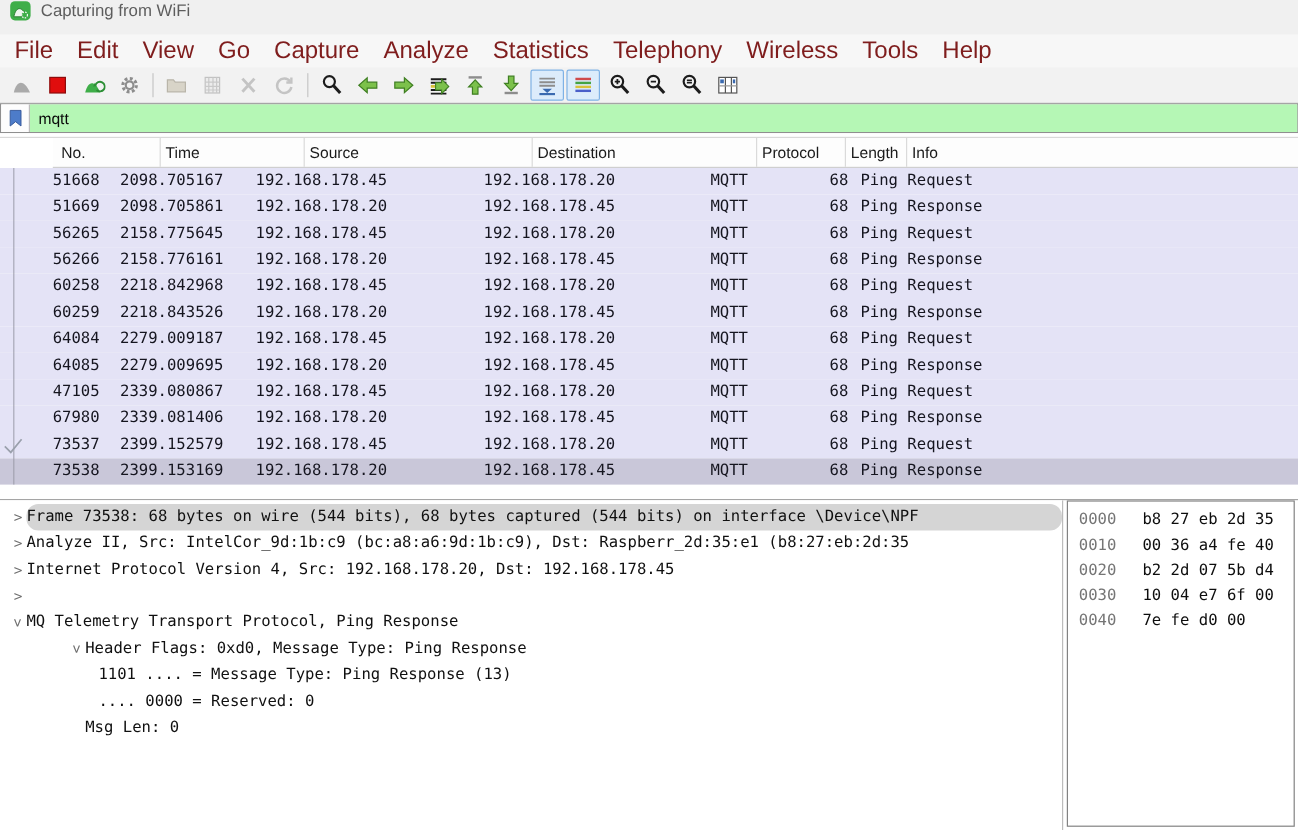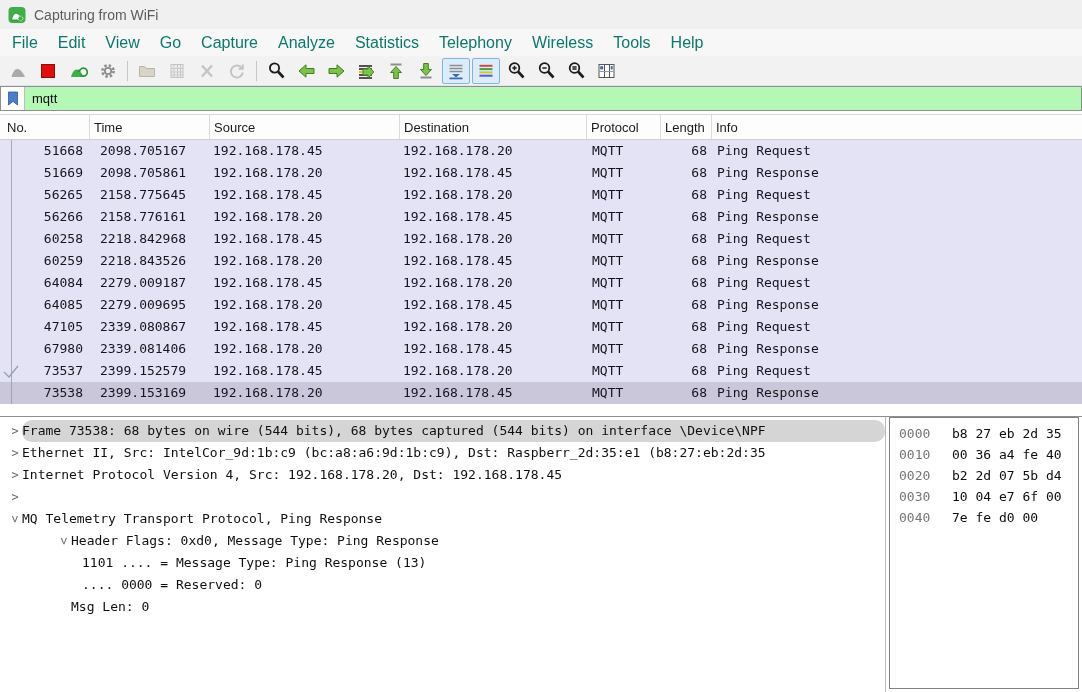--- a/index.html
+++ b/index.html
@@ -1,37 +1,37 @@
 <!DOCTYPE html>
 <html style="--row-bg: #e4e3f6; --row-sel-bg: #c9c7d9; --filter-bg: #b5f7b5; --toggle-bg: #dcecfb; --toggle-border: #7fb2e5;"><head>
 <meta charset="utf-8">
 <style>
   html,body{margin:0;padding:0;}
   body{width:1082px;height:692px;position:relative;overflow:hidden;background:#fff;
        font-family:"Liberation Sans",sans-serif;-webkit-font-smoothing:antialiased;}
   
-  .titlebar{height:29px;background:#f0f0f0;display:flex;align-items:center;padding-left:8px;gap:8px;}
+  .titlebar{height:29px;background:#f0f0f0;display:flex;padding-left:8px;gap:8px;}
   .titlebar .apptitle{font-size:14px;color:#5d5d5d;}
   
   .menubar{height:27px;background:#f7f7f7;display:flex;align-items:center;padding-left:2px;}
-  .menu-item{font-size:16px;color:#0f766e;padding:3px 10px;cursor:default;}
+  .menu-item{font-size:20px;color:#7f1d1d;padding:3px 10px;cursor:default;}
   
   .toolbar{height:29px;background:#f2f2f2;display:flex;align-items:center;padding-left:3px;border-bottom:1px solid #e3e3e3;}
   .tb-btn{width:26px;height:24px;display:flex;align-items:center;justify-content:center;border:1px solid transparent;border-radius:2px;margin:0 1px;}
   .tb-btn.active{background:var(--toggle-bg,#dcecfb);border-color:var(--toggle-border,#7fb2e5);}
   .tb-sep{width:1px;height:20px;background:#c6c6c6;margin:0 4px;}
   
   .filterbar{height:23px;margin:0;border:1px solid #8f8f8f;display:flex;align-items:stretch;background:#fff;}
   .filter-bookmark{width:23px;display:flex;align-items:center;justify-content:center;background:#fdfdfd;border-right:1px solid #bdbdbd;}
   .filter-field{flex:1;background:var(--filter-bg,#b5f7b5);display:flex;align-items:center;}
   .filter-field input{width:100%;background:transparent;border:none;outline:none;font-family:"Liberation Sans",sans-serif;
       font-size:13px;color:#0a0a0a;padding:0 0 0 7px;}
   .filter-gap{height:3px;background:#ffffff;border-bottom:1px solid #d9d9d9;}
   
-  .plist-header{height:24px;display:flex;background:#fdfdfd;border-bottom:1px solid #cfcfcf;font-size:13px;color:#1a1a1a;}
+  .plist-header{height:24px;display:flex;background:#fdfdfd;border-bottom:1px solid #cfcfcf;font-size:13px;color:#1a1a1a;margin-left:44px;}
   .ph-cell{display:flex;align-items:center;padding-left:4px;border-right:1px solid #dadada;box-sizing:border-box;overflow:hidden;white-space:nowrap;}
   .plist-rows{position:relative;height:264px;background:#ffffff;overflow:hidden;}
   .prow{display:flex;height:22px;line-height:22px;background:var(--row-bg,#e4e3f6);
         font-family:"DejaVu Sans Mono","Liberation Mono",monospace;font-size:13px;color:#15151f;white-space:nowrap;}
   .prow.sel{background:var(--row-sel-bg,#c9c7d9);}
   .pc{box-sizing:border-box;overflow:hidden;white-space:nowrap;}
   .c-no   {width:90px; text-align:right;padding-right:7px;}
   .c-time {width:120px;padding-left:10px;}
   .c-src  {width:190px;padding-left:3px;}
   .c-dst  {width:187px;padding-left:3px;}
@@ -401,21 +401,21 @@
 <div class="splitter-gap"></div>
 
 <div class="bottom">
   <div class="detail-pane" id="detailpane">
       <div class="dline ind0 sel">
         <span class="chev">&gt;</span>
         <span class="dtext">Frame 73538: 68 bytes on wire (544 bits), 68 bytes captured (544 bits) on interface \Device\NPF</span>
       </div>
       <div class="dline ind0">
         <span class="chev">&gt;</span>
-        <span class="dtext">Ethernet II, Src: IntelCor_9d:1b:c9 (bc:a8:a6:9d:1b:c9), Dst: Raspberr_2d:35:e1 (b8:27:eb:2d:35</span>
+        <span class="dtext">Analyze II, Src: IntelCor_9d:1b:c9 (bc:a8:a6:9d:1b:c9), Dst: Raspberr_2d:35:e1 (b8:27:eb:2d:35</span>
       </div>
       <div class="dline ind0">
         <span class="chev">&gt;</span>
         <span class="dtext">Internet Protocol Version 4, Src: 192.168.178.20, Dst: 192.168.178.45</span>
       </div>
       <div class="dline ind0">
         <span class="chev">&gt;</span>
       </div>
       <div class="dline ind0">
         <span class="chev open">&gt;</span>

